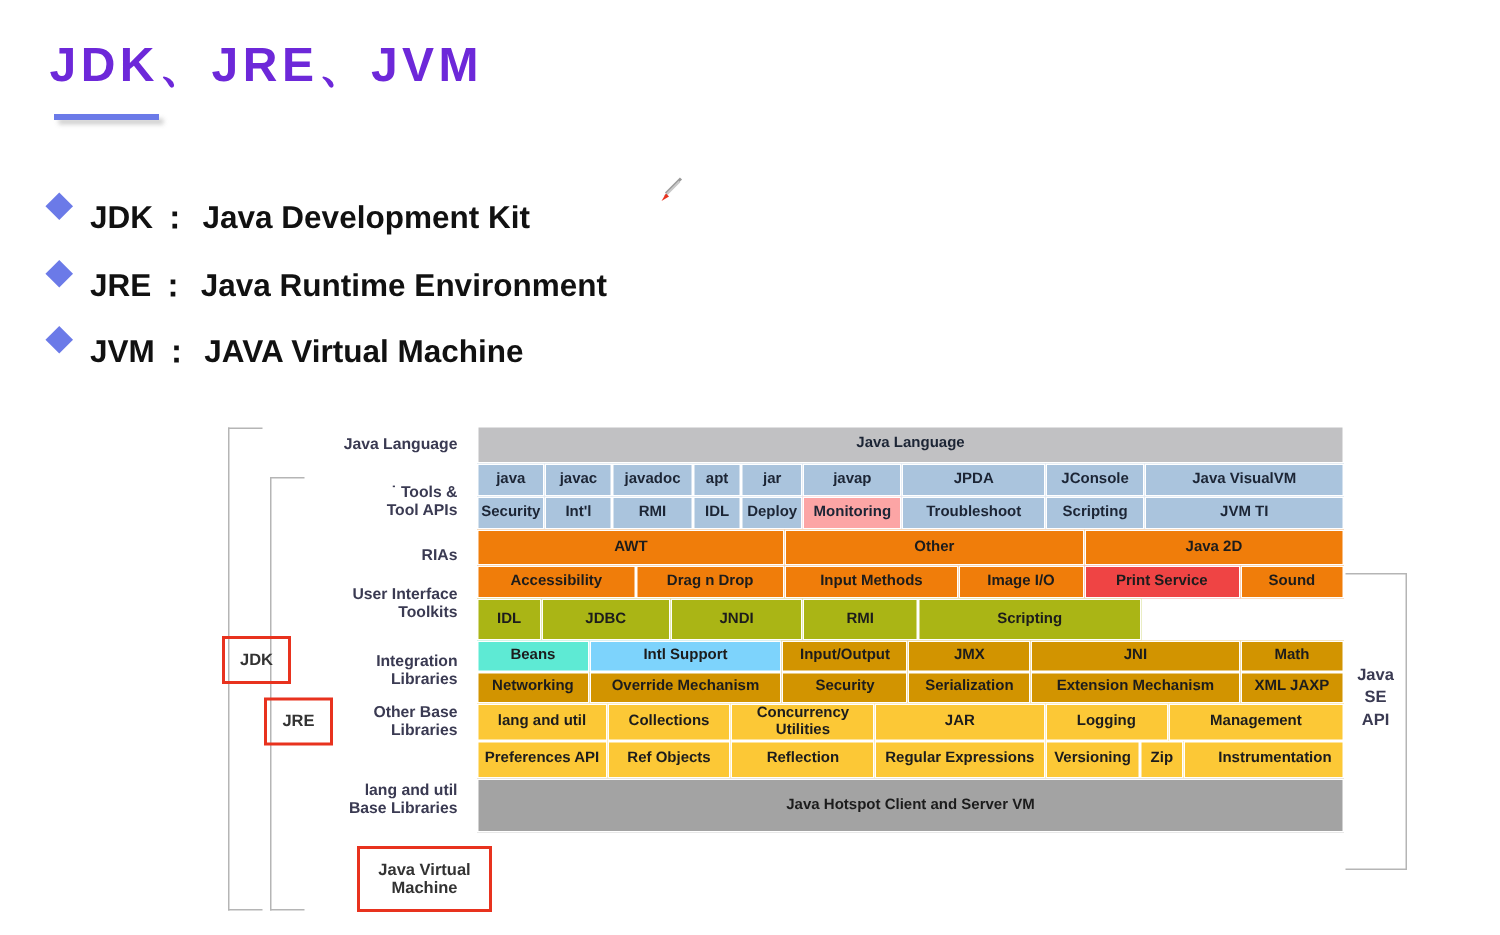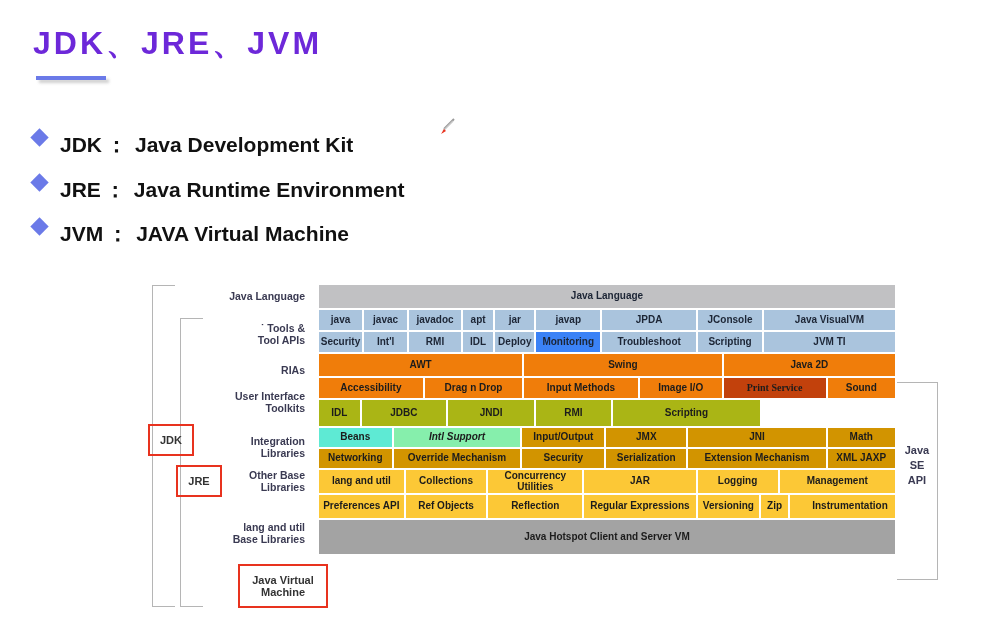--- a/index.html
+++ b/index.html
@@ -216,58 +216,58 @@
         </div>
         <div class="cell h-tool c-tool" style="width: 9.3%; background: rgb(170, 196, 221);">
           <span>RMI</span>
         </div>
         <div class="cell h-tool c-tool" style="width: 5.6%; background: rgb(170, 196, 221);">
           <span>IDL</span>
         </div>
         <div class="cell h-tool c-tool" style="width: 7.1%; background: rgb(170, 196, 221);">
           <span>Deploy</span>
         </div>
-        <div class="cell h-tool c-tool" style="width: 11.4%; background: #3b82f6;">
+        <div class="cell h-tool c-tool" style="width: 11.4%; background: #fca5a5;">
           <span>Monitoring</span>
         </div>
         <div class="cell h-tool c-tool" style="width: 16.6%; background: rgb(170, 196, 221);">
           <span>Troubleshoot</span>
         </div>
         <div class="cell h-tool c-tool" style="width: 11.4%; background: rgb(170, 196, 221);">
           <span>Scripting</span>
         </div>
         <div class="cell h-tool c-tool" style="width: 23%; background: rgb(170, 196, 221);">
           <span>JVM TI</span>
         </div>
       </div>
       <div class="band">
         <div class="cell h-uitop c-ui" style="width: 35.5%; background: rgb(240, 125, 10);">
           <span>AWT</span>
         </div>
         <div class="cell h-uitop c-ui" style="width: 34.5%; background: rgb(240, 125, 10);">
-          <span>Swing</span>
+          <span>Other</span>
         </div>
         <div class="cell h-uitop c-ui" style="width: 30%; background: rgb(240, 125, 10);">
           <span>Java 2D</span>
         </div>
       </div>
       <div class="band">
         <div class="cell h-uibot c-ui" style="width: 18.3%; background: rgb(240, 125, 10);">
           <span>Accessibility</span>
         </div>
         <div class="cell h-uibot c-ui" style="width: 17.2%; background: rgb(240, 125, 10);">
           <span>Drag n Drop</span>
         </div>
         <div class="cell h-uibot c-ui" style="width: 20%; background: rgb(240, 125, 10);">
           <span>Input Methods</span>
         </div>
         <div class="cell h-uibot c-ui" style="width: 14.5%; background: rgb(240, 125, 10);">
           <span>Image I/O</span>
         </div>
-        <div class="cell h-uibot c-ui" style="width: 18%; background: #c2410c; font-family: Liberation Serif, serif;">
+        <div class="cell h-uibot c-ui" style="width: 18%; background: #ef4444;">
           <span>Print Service</span>
         </div>
         <div class="cell h-uibot c-ui" style="width: 12%; background: rgb(240, 125, 10);">
           <span>Sound</span>
         </div>
       </div>
       <div class="band">
         <div class="cell h-integ c-integ" style="width: 7.4%; background: rgb(170, 181, 21);">
           <span>IDL</span>
         </div>
@@ -281,21 +281,21 @@
           <span>RMI</span>
         </div>
         <div class="cell h-integ c-integ" style="width: 25.9%; background: rgb(170, 181, 21);">
           <span>Scripting</span>
         </div>
       </div>
       <div class="band">
         <div class="cell h-base c-base" style="width: 12.9%; background: #5eead4;">
           <span>Beans</span>
         </div>
-        <div class="cell h-base c-base" style="width: 22.3%; background: #86efac; font-style: italic;">
+        <div class="cell h-base c-base" style="width: 22.3%; background: #7dd3fc;">
           <span>Intl Support</span>
         </div>
         <div class="cell h-base c-base" style="width: 14.5%; background: rgb(210, 148, 0);">
           <span>Input/Output</span>
         </div>
         <div class="cell h-base c-base" style="width: 14.2%; background: rgb(210, 148, 0);">
           <span>JMX</span>
         </div>
         <div class="cell h-base c-base" style="width: 24.1%; background: rgb(210, 148, 0);">
           <span>JNI</span>

